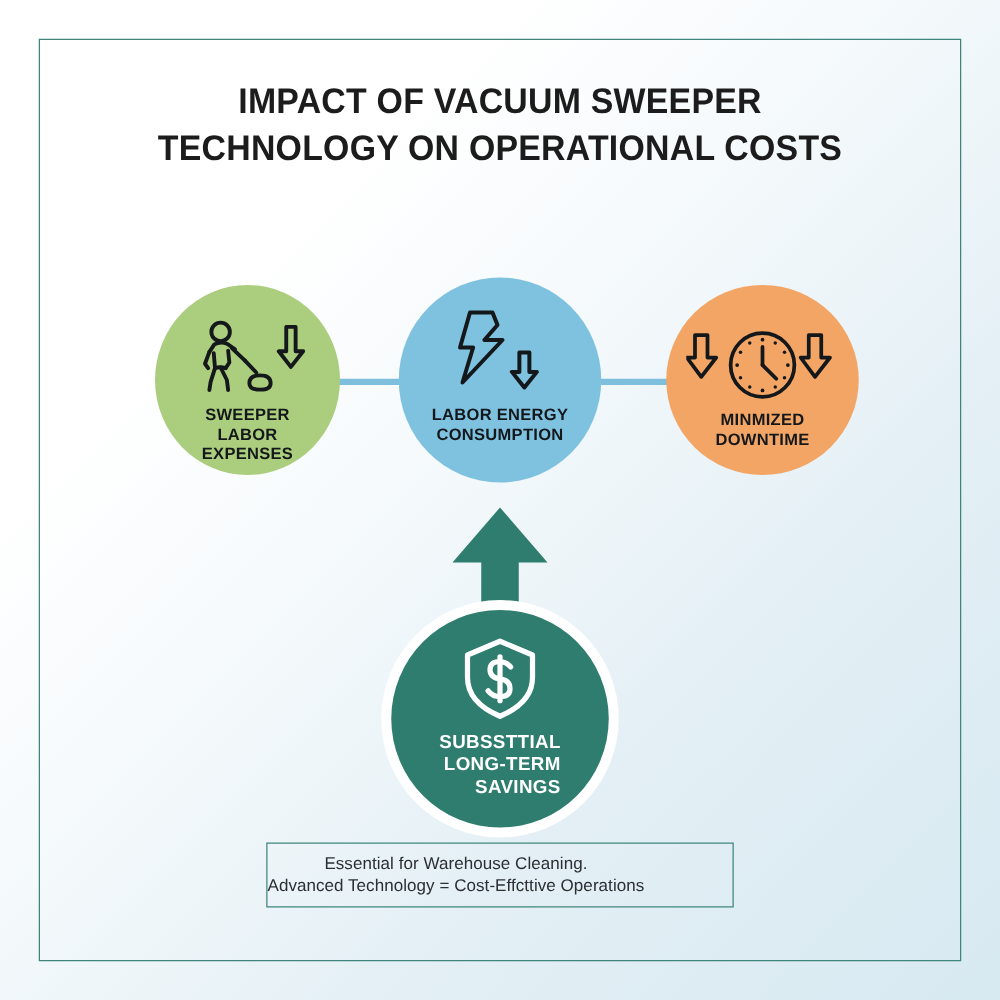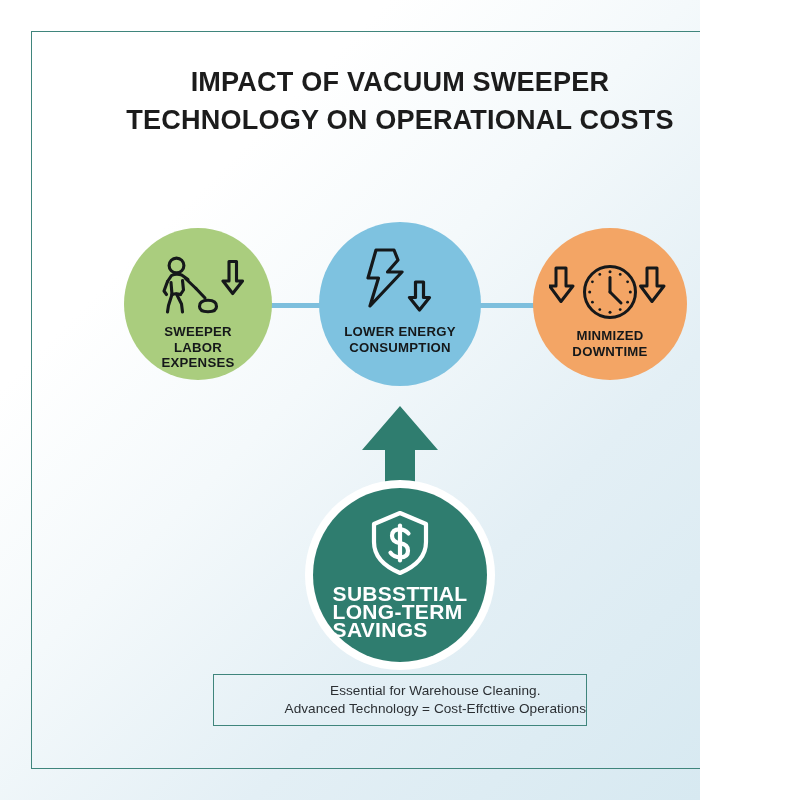--- a/index.html
+++ b/index.html
@@ -9,21 +9,21 @@
   }
   body {
     width: 800px;
     height: 800px;
     overflow: hidden;
     font-family: "Liberation Sans", "DejaVu Sans", sans-serif;
   }
 
   #poster {
     position: relative;
-    width: 700px;
+    width: 800px;
     height: 800px;
     background: linear-gradient(135deg,
                 #ffffff 0%,
                 #ffffff 26%,
                 #f4f9fb 46%,
                 #e3eff5 70%,
                 #d7e9f1 100%);
     overflow: hidden;
   }
 
@@ -142,42 +142,42 @@
     border-radius: 50%;
     background: #2f7d6f;
     display: flex;
     flex-direction: column;
     align-items: center;
     justify-content: flex-start;
     padding-top: 22px;
     box-sizing: border-box;
   }
   #node-savings .node-label {
-    font-size: 21px;
+    font-size: 15px;
     font-weight: 700;
     line-height: 18px;
     letter-spacing: 0.3px;
     color: #ffffff;
     white-space: pre-line;
-    text-align: left;
+    text-align: right;
     margin-top: 9px;
   }
 
   
   #footer-box {
     position: absolute;
     left: 213px;
     top: 674px;
     width: 374px;
     height: 52px;
     border: 1.6px solid #3f857c;
     box-sizing: border-box;
     display: flex;
     align-items: center;
-    justify-content: flex-end;
+    justify-content: flex-start;
     background: transparent;
   }
   #footer-text {
     font-size: 13.6px;
     line-height: 18.5px;
     color: #2b2f33;
     text-align: center;
     white-space: pre-line;
     letter-spacing: 0.05px;
   }
@@ -234,21 +234,21 @@
     <div class="icon-wrap">
       <svg width="84" height="64" viewBox="0 0 84 64">
         <g fill="none" stroke="#15181a" stroke-width="3.2" stroke-linecap="round" stroke-linejoin="round">
 
           <path d="M36 2 L18 2 L10 30 L20.5 30 L12 58 L44 24 L29.5 24 L40 12 Z"></path>
 
           <path d="M57.5 34 L65.5 34 L65.5 49.5 L71.5 49.5 L61.5 62 L51.5 49.5 L57.5 49.5 Z"></path>
         </g>
       </svg>
     </div>
-    <div class="node-label">LOWER ENERGY
+    <div class="node-label">LABOR ENERGY
 CONSUMPTION</div>
   </div>
 
   <div id="node-downtime" class="node">
     <div class="icon-wrap">
       <svg width="122" height="58" viewBox="0 0 122 58">
         <g fill="none" stroke="#15181a" stroke-width="3" stroke-linecap="round" stroke-linejoin="round">
 
           <path d="M7 4 L17 4 L17 22 L24 22 L12 37.5 L0.5 22 L7 22 Z"></path>
 

